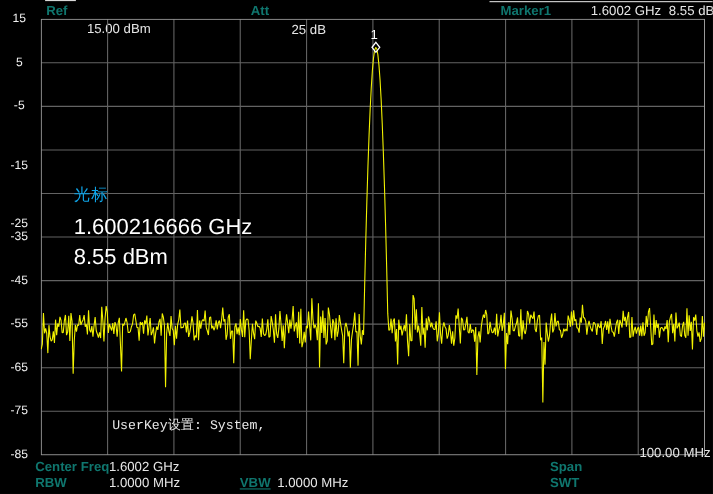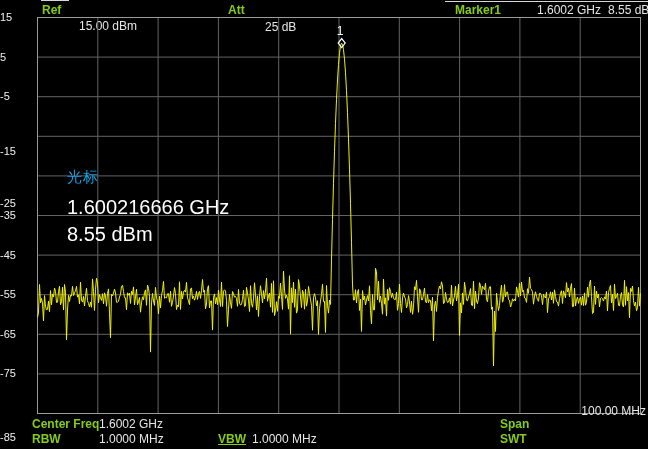--- a/index.html
+++ b/index.html
@@ -3,24 +3,24 @@
 <meta charset="utf-8">
 <style>
   * { margin: 0; padding: 0; box-sizing: border-box; }
   body { background: #222; font-family: "Liberation Sans", sans-serif; }
   .screen {
     position: relative; width: 648px; height: 449px;
     background: #000; overflow: hidden;
     font-family: "Liberation Sans", sans-serif;
   }
   .abs { position: absolute; white-space: nowrap; }
-  .lbl { color: #84cc16; font-weight: bold; font-size: 12px; }
+  .lbl { color: #0f766e; font-weight: bold; font-size: 12px; }
   .val { color: #e6e6e6; font-size: 12px; }
   .topline { position: absolute; height: 1px; background: #d8d8d8; }
-  .ytick { position: absolute; width: 35px; text-align: left; color: #f0f0f0; font-size: 11px; }
+  .ytick { position: absolute; width: 35px; text-align: center; color: #f0f0f0; font-size: 11px; }
   .overlay-title { color: #0ea5e9; font-size: 15px; letter-spacing: 1px; }
   .overlay-big { color: #ffffff; font-size: 20px; }
   .userkey { color: #e8e8e8; font-size: 12px; font-family: "Liberation Mono", "DejaVu Sans Mono", monospace; }
   svg { display: block; }
 </style>
 </head>
 <body>
 
 <div class="screen">
 
@@ -39,21 +39,21 @@
       <div class="ytick" style="left: 0px; top: 11px;">15</div>
       <div class="ytick" style="left: 0px; top: 50.6px;">5</div>
       <div class="ytick" style="left: 0px; top: 90.2px;">-5</div>
       <div class="ytick" style="left: 0px; top: 129.8px; margin-top: 15px;">-15</div>
       <div class="ytick" style="left: 0px; top: 169.4px; margin-top: 28px;">-25</div>
       <div class="ytick" style="left: 0px; top: 209px;">-35</div>
       <div class="ytick" style="left: 0px; top: 248.6px;">-45</div>
       <div class="ytick" style="left: 0px; top: 288.2px;">-55</div>
       <div class="ytick" style="left: 0px; top: 327.8px;">-65</div>
       <div class="ytick" style="left: 0px; top: 367.4px;">-75</div>
-      <div class="ytick" style="left: 0px; top: 407px; margin-top: 24px;">-85</div>
+      <div class="ytick" style="left: 0px; top: 407px;">-85</div>
     </div>
 
   <svg id="plot" class="abs" style="left:37px; top:17px;" width="604" height="397" viewBox="0 0 604 397">
     <g id="gridlines">
         <line x1="60.8" x2="60.8" y1="0.5" y2="396.5" stroke="#636363"></line>
         <line x1="121.1" x2="121.1" y1="0.5" y2="396.5" stroke="#636363"></line>
         <line x1="181.39999999999998" x2="181.39999999999998" y1="0.5" y2="396.5" stroke="#636363"></line>
         <line x1="241.7" x2="241.7" y1="0.5" y2="396.5" stroke="#636363"></line>
         <line x1="302" x2="302" y1="0.5" y2="396.5" stroke="#636363"></line>
         <line x1="362.29999999999995" x2="362.29999999999995" y1="0.5" y2="396.5" stroke="#636363"></line>
@@ -73,20 +73,21 @@
     <rect id="gridborder" x="0.5" y="0.5" width="603" height="396" fill="none" stroke-width="1" stroke="#9a9a9a"></rect>
     <polyline id="trace" fill="none" stroke-width="1" stroke-linejoin="bevel" points="0.5,300.3 1.5,295.9 2.5,267.5 3.5,286.0 4.5,281.5 5.5,285.9 6.5,304.0 7.5,278.6 8.5,289.3 9.5,293.1 10.5,292.0 11.5,284.2 12.5,294.7 13.5,273.6 14.5,287.8 15.5,277.1 16.5,280.1 17.5,271.0 18.5,274.3 19.5,285.5 20.5,285.2 21.5,274.7 22.5,269.3 23.5,287.7 24.5,284.7 25.5,270.0 26.5,293.0 27.5,267.5 28.5,275.2 29.5,322.8 30.5,293.0 31.5,278.3 32.5,284.5 33.5,278.3 34.5,278.9 35.5,269.4 36.5,278.5 37.5,275.8 38.5,273.8 39.5,269.4 40.5,280.1 41.5,277.8 42.5,287.0 43.5,265.1 44.5,283.0 45.5,285.1 46.5,279.4 47.5,289.0 48.5,279.2 49.5,271.2 50.5,283.7 51.5,286.6 52.5,289.9 53.5,285.2 54.5,290.3 55.5,261.9 56.5,274.3 57.5,293.4 58.5,272.4 59.5,261.2 60.5,266.2 61.5,285.7 62.5,277.5 63.5,280.7 64.5,283.4 65.5,276.7 66.5,286.7 67.5,275.8 68.5,278.9 69.5,289.2 70.5,276.3 71.5,271.9 72.5,296.2 73.5,320.8 74.5,277.4 75.5,278.9 76.5,276.1 77.5,272.1 78.5,276.0 79.5,285.2 80.5,285.3 81.5,284.2 82.5,280.0 83.5,277.4 84.5,269.3 85.5,268.4 86.5,274.5 87.5,280.7 88.5,280.8 89.5,292.7 90.5,275.8 91.5,278.2 92.5,276.0 93.5,286.4 94.5,274.2 95.5,277.5 96.5,269.9 97.5,288.0 98.5,279.9 99.5,272.2 100.5,287.7 101.5,284.8 102.5,280.5 103.5,295.2 104.5,285.8 105.5,279.8 106.5,282.9 107.5,275.7 108.5,272.9 109.5,288.3 110.5,268.0 111.5,271.3 112.5,279.3 113.5,335.1 114.5,285.9 115.5,276.5 116.5,284.0 117.5,288.4 118.5,270.4 119.5,281.7 120.5,283.5 121.5,296.9 122.5,279.1 123.5,290.9 124.5,278.2 125.5,273.7 126.5,264.4 127.5,281.3 128.5,280.4 129.5,280.9 130.5,276.8 131.5,276.7 132.5,285.2 133.5,274.3 134.5,289.3 135.5,285.4 136.5,279.1 137.5,270.6 138.5,276.8 139.5,292.5 140.5,288.0 141.5,289.7 142.5,264.8 143.5,292.4 144.5,274.3 145.5,281.9 146.5,275.1 147.5,273.4 148.5,275.1 149.5,265.3 150.5,280.8 151.5,283.9 152.5,287.6 153.5,271.8 154.5,271.1 155.5,281.6 156.5,279.1 157.5,283.2 158.5,280.3 159.5,274.3 160.5,282.4 161.5,276.3 162.5,274.4 163.5,281.4 164.5,273.4 165.5,262.5 166.5,275.2 167.5,273.3 168.5,291.9 169.5,287.0 170.5,271.4 171.5,268.7 172.5,291.0 173.5,284.0 174.5,283.9 175.5,313.1 176.5,280.3 177.5,276.9 178.5,286.9 179.5,280.5 180.5,287.7 181.5,273.0 182.5,282.9 183.5,289.4 184.5,265.1 185.5,289.5 186.5,274.2 187.5,272.9 188.5,273.7 189.5,283.4 190.5,309.5 191.5,292.3 192.5,277.4 193.5,285.8 194.5,291.3 195.5,274.5 196.5,276.9 197.5,280.1 198.5,279.5 199.5,281.5 200.5,289.3 201.5,272.5 202.5,286.3 203.5,288.0 204.5,287.4 205.5,282.4 206.5,273.2 207.5,289.6 208.5,288.8 209.5,270.3 210.5,275.9 211.5,283.2 212.5,294.5 213.5,268.7 214.5,286.5 215.5,290.2 216.5,281.8 217.5,265.8 218.5,277.6 219.5,293.0 220.5,278.8 221.5,299.5 222.5,279.8 223.5,268.7 224.5,276.9 225.5,285.9 226.5,273.6 227.5,281.9 228.5,274.0 229.5,261.2 230.5,284.3 231.5,279.1 232.5,276.1 233.5,290.2 234.5,266.4 235.5,295.3 236.5,263.8 237.5,298.6 238.5,293.8 239.5,284.7 240.5,294.3 241.5,279.3 242.5,281.3 243.5,266.2 244.5,279.3 245.5,292.4 246.5,254.1 247.5,273.1 248.5,281.4 249.5,278.1 250.5,281.6 251.5,292.2 252.5,258.7 253.5,317.1 254.5,270.8 255.5,285.6 256.5,265.2 257.5,290.3 258.5,272.1 259.5,296.1 260.5,292.8 261.5,262.6 262.5,268.7 263.5,280.0 264.5,290.5 265.5,273.2 266.5,276.3 267.5,292.2 268.5,272.4 269.5,289.2 270.5,283.9 271.5,269.5 272.5,276.6 273.5,282.8 274.5,288.3 275.5,313.2 276.5,280.7 277.5,276.6 278.5,280.9 279.5,288.8 280.5,283.7 281.5,317.4 282.5,291.8 283.5,284.1 284.5,277.6 285.5,267.2 286.5,284.7 287.5,284.3 288.5,315.4 289.5,268.5 290.5,288.5 291.5,296.1 292.5,283.2 293.5,287.5 294.5,242.9 295.5,202.5 296.5,166.3 297.5,134.2 298.5,106.3 299.5,82.6 300.5,63.0 301.5,47.5 302.5,36.2 303.5,29.1 304.5,26.1 305.5,27.3 306.5,32.7 307.5,42.2 308.5,55.8 309.5,73.7 310.5,95.7 311.5,121.8 312.5,152.1 313.5,186.5 314.5,225.2 315.5,267.9 316.5,283.1 317.5,282.8 318.5,272.7 319.5,285.9 320.5,274.9 321.5,272.5 322.5,293.5 323.5,282.1 324.5,314.4 325.5,273.6 326.5,282.9 327.5,279.0 328.5,288.0 329.5,283.0 330.5,278.6 331.5,284.0 332.5,268.8 333.5,293.6 334.5,306.8 335.5,277.5 336.5,292.8 337.5,292.8 338.5,251.3 339.5,254.7 340.5,282.7 341.5,264.2 342.5,285.3 343.5,279.0 344.5,286.2 345.5,297.2 346.5,262.0 347.5,287.2 348.5,280.8 349.5,299.1 350.5,272.3 351.5,283.3 352.5,270.7 353.5,274.4 354.5,280.5 355.5,276.3 356.5,280.9 357.5,282.6 358.5,282.4 359.5,275.1 360.5,293.3 361.5,286.5 362.5,267.0 363.5,286.7 364.5,295.5 365.5,280.8 366.5,276.0 367.5,280.0 368.5,281.8 369.5,290.9 370.5,287.7 371.5,278.6 372.5,284.9 373.5,295.4 374.5,284.2 375.5,297.3 376.5,290.3 377.5,269.7 378.5,272.7 379.5,263.4 380.5,279.8 381.5,295.3 382.5,271.8 383.5,273.7 384.5,282.9 385.5,282.8 386.5,277.5 387.5,271.1 388.5,284.8 389.5,285.9 390.5,277.5 391.5,285.6 392.5,282.8 393.5,283.5 394.5,293.7 395.5,280.2 396.5,324.0 397.5,289.2 398.5,284.2 399.5,294.4 400.5,280.4 401.5,273.4 402.5,269.0 403.5,272.0 404.5,264.8 405.5,269.0 406.5,286.7 407.5,285.6 408.5,275.5 409.5,282.3 410.5,285.5 411.5,285.0 412.5,280.9 413.5,287.2 414.5,268.3 415.5,288.8 416.5,283.0 417.5,278.9 418.5,269.2 419.5,283.9 420.5,278.4 421.5,267.3 422.5,318.4 423.5,285.8 424.5,295.9 425.5,275.9 426.5,287.4 427.5,265.3 428.5,272.3 429.5,283.2 430.5,283.9 431.5,279.9 432.5,276.9 433.5,271.6 434.5,288.0 435.5,288.7 436.5,264.1 437.5,291.7 438.5,274.1 439.5,284.0 440.5,286.6 441.5,281.0 442.5,265.7 443.5,268.5 444.5,277.3 445.5,269.2 446.5,271.2 447.5,272.6 448.5,266.3 449.5,282.3 450.5,284.8 451.5,274.5 452.5,270.0 453.5,269.7 454.5,292.3 455.5,289.9 456.5,349.0 457.5,294.0 458.5,314.5 459.5,276.2 460.5,285.8 461.5,293.5 462.5,288.4 463.5,275.9 464.5,268.1 465.5,285.2 466.5,282.4 467.5,267.6 468.5,279.8 469.5,275.5 470.5,274.9 471.5,282.7 472.5,283.2 473.5,290.0 474.5,287.3 475.5,281.8 476.5,284.1 477.5,282.1 478.5,284.0 479.5,269.9 480.5,273.7 481.5,280.1 482.5,266.3 483.5,278.9 484.5,265.0 485.5,274.7 486.5,273.3 487.5,281.0 488.5,281.5 489.5,285.4 490.5,271.7 491.5,276.4 492.5,260.1 493.5,271.4 494.5,272.3 495.5,275.1 496.5,287.2 497.5,279.1 498.5,274.8 499.5,279.4 500.5,282.6 501.5,284.3 502.5,276.3 503.5,276.5 504.5,278.8 505.5,287.6 506.5,277.1 507.5,279.9 508.5,281.0 509.5,275.0 510.5,295.6 511.5,281.9 512.5,279.6 513.5,274.8 514.5,283.0 515.5,275.2 516.5,286.3 517.5,272.8 518.5,279.6 519.5,284.6 520.5,285.0 521.5,289.1 522.5,281.7 523.5,276.2 524.5,273.7 525.5,286.5 526.5,273.9 527.5,277.0 528.5,280.8 529.5,265.6 530.5,275.0 531.5,271.1 532.5,279.9 533.5,271.2 534.5,266.6 535.5,289.7 536.5,289.4 537.5,271.1 538.5,289.0 539.5,283.3 540.5,280.1 541.5,286.4 542.5,282.2 543.5,280.3 544.5,288.2 545.5,279.0 546.5,288.6 547.5,275.9 548.5,288.2 549.5,285.3 550.5,270.2 551.5,280.2 552.5,266.6 553.5,263.1 554.5,279.7 555.5,296.5 556.5,295.5 557.5,269.0 558.5,287.4 559.5,274.0 560.5,281.0 561.5,277.3 562.5,289.9 563.5,281.4 564.5,280.6 565.5,281.6 566.5,284.1 567.5,279.8 568.5,282.1 569.5,274.0 570.5,294.0 571.5,275.6 572.5,271.4 573.5,268.5 574.5,286.0 575.5,277.3 576.5,293.5 577.5,267.2 578.5,281.5 579.5,279.4 580.5,276.3 581.5,288.0 582.5,289.1 583.5,279.2 584.5,275.6 585.5,287.8 586.5,290.0 587.5,263.3 588.5,288.3 589.5,269.7 590.5,283.9 591.5,275.6 592.5,300.7 593.5,271.4 594.5,274.4 595.5,269.0 596.5,283.6 597.5,289.0 598.5,285.2 599.5,293.8 600.5,290.7 601.5,270.3 602.5,289.1 603.5,276.3" stroke="#f2f200"></polyline>
     <path id="markerDiamond" fill="none" stroke="#ffffff" stroke-width="1.2" d="M 304.71349999999995 21.541999999999998 L 308.21349999999995 26.041999999999998 L 304.71349999999995 30.541999999999998 L 301.21349999999995 26.041999999999998 Z"></path>
     <text id="markerNum" fill="#ffffff" font-size="12" font-family="Liberation Sans, sans-serif" text-anchor="middle" x="303.21349999999995" y="18.041999999999998">1</text>
   </svg>
 
   <div class="abs overlay-title" style="left:67px; top:168px;">光标</div>
   <div class="abs overlay-big" style="left:67px; top:196px;">1.600216666 GHz</div>
   <div class="abs overlay-big" style="left:67px; top:223px;">8.55 dBm</div>
 
+  <div class="abs userkey" style="left:102px; top:378px;">UserKey设置:   System,</div>
 
   <span class="abs lbl" style="left:32px;  top:417px;">Center Freq</span>
   <span class="abs val" style="left:99px;  top:417px;">1.6002 GHz</span>
   <span class="abs lbl" style="left:500px; top:417px;">Span</span>
   <span class="abs val" style="left:540px; top:404px; width:106px; text-align:right;">100.00 MHz</span>
 
   <span class="abs lbl" style="left:32px;  top:432px;">RBW</span>
   <span class="abs val" style="left:99px;  top:432px;">1.0000 MHz</span>
   <span class="abs lbl" style="left:218px; top:432px;text-decoration:underline;">VBW</span>
   <span class="abs val" style="left:252px; top:432px;">1.0000 MHz</span>

